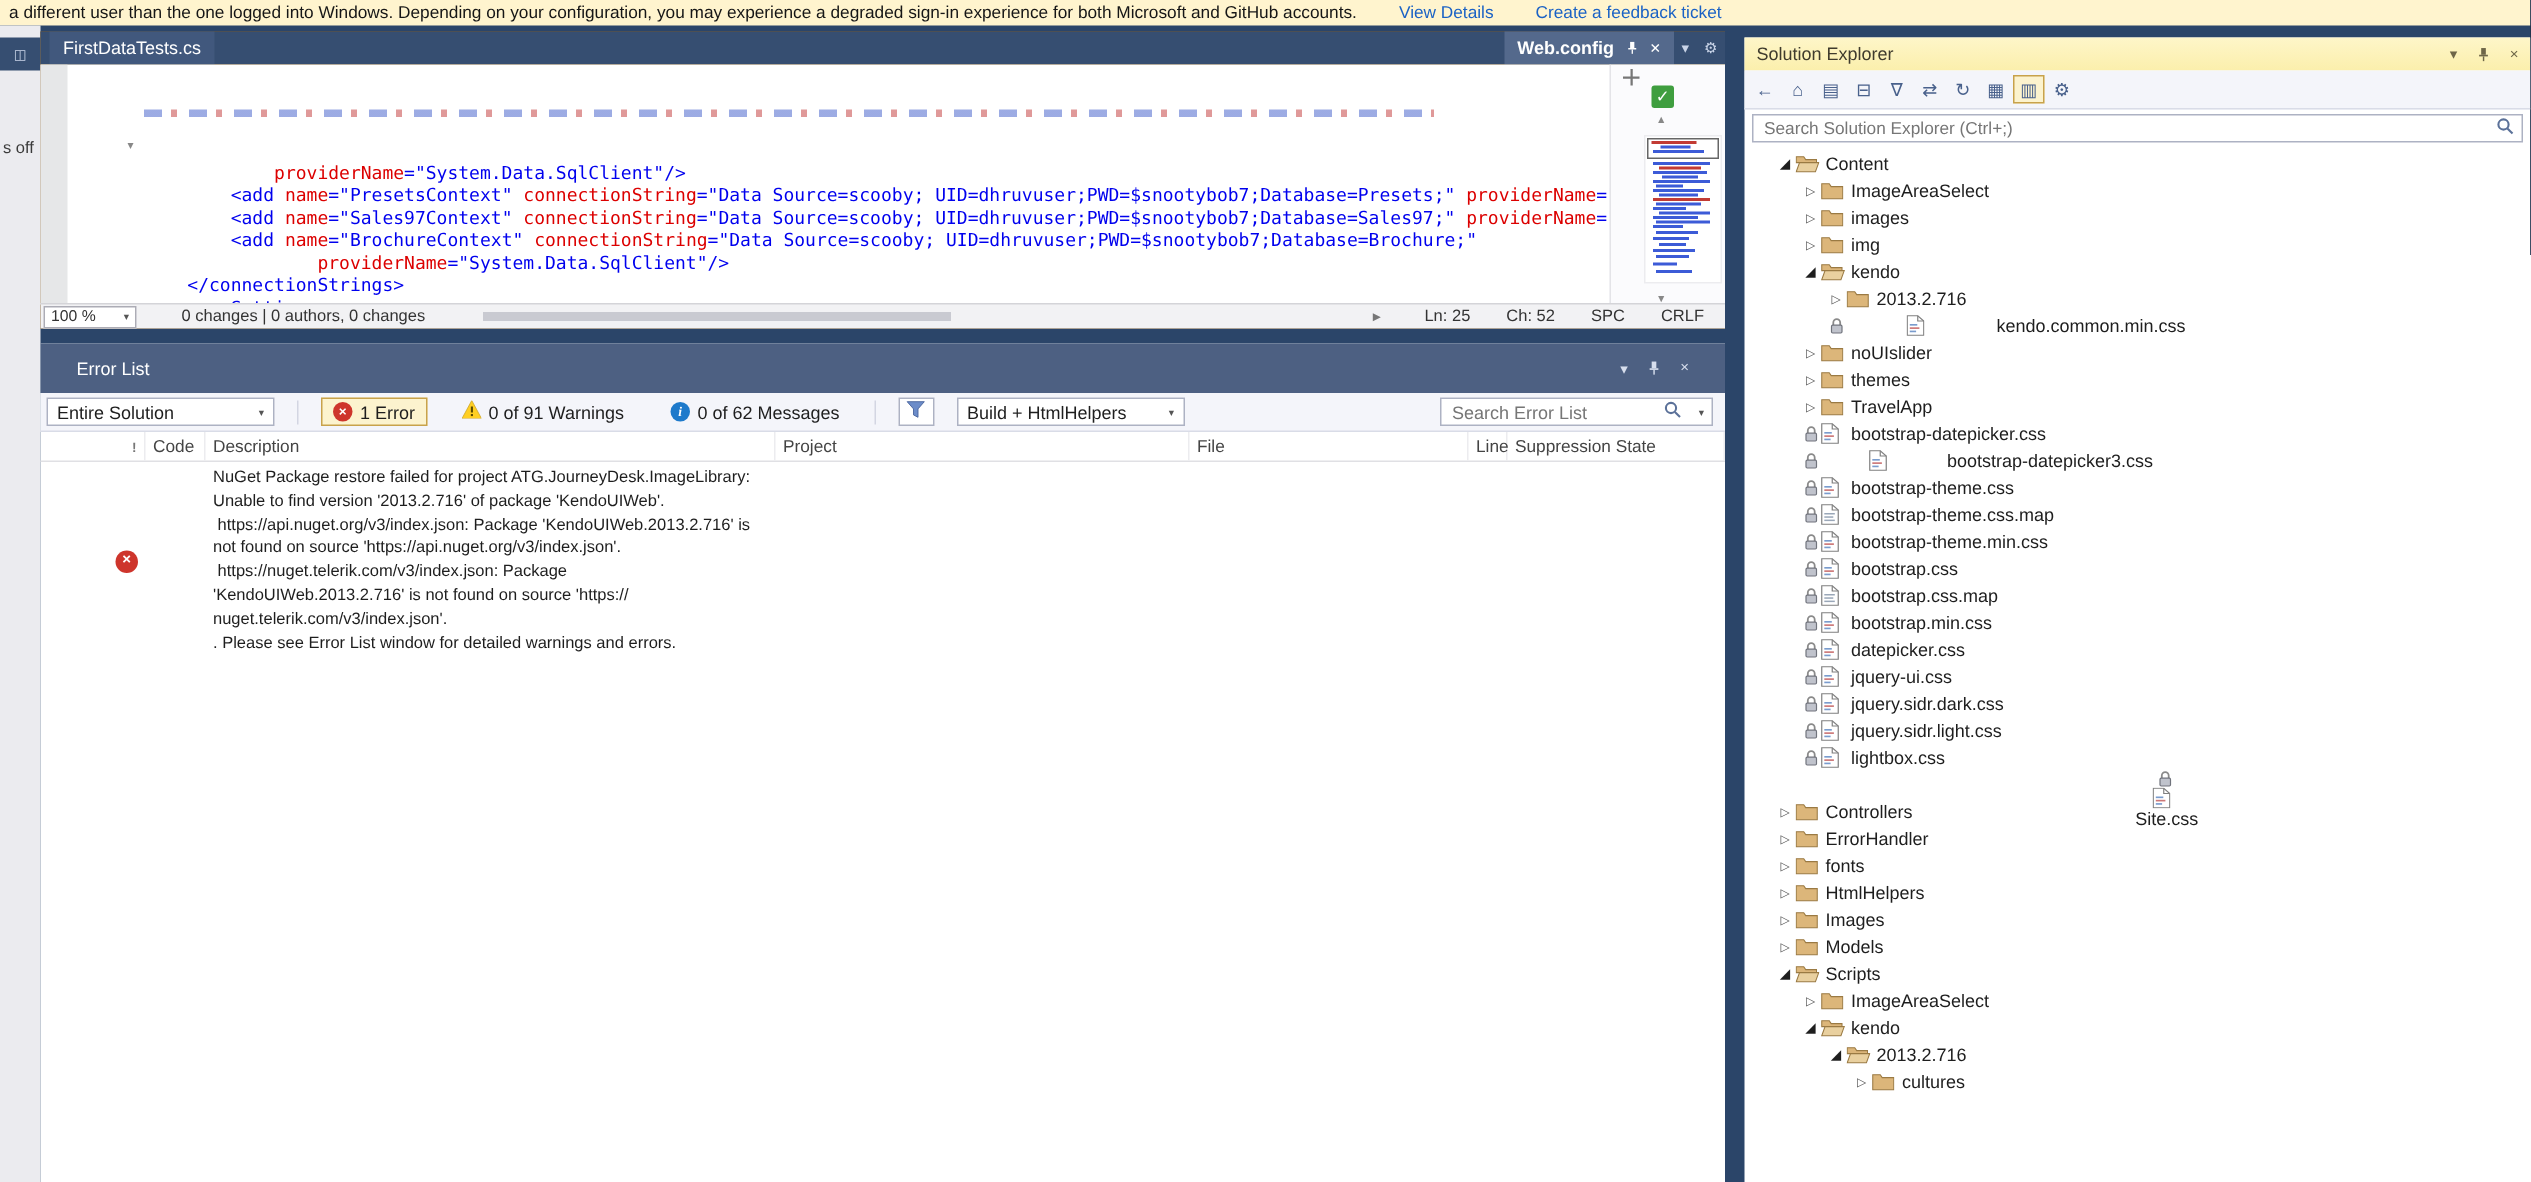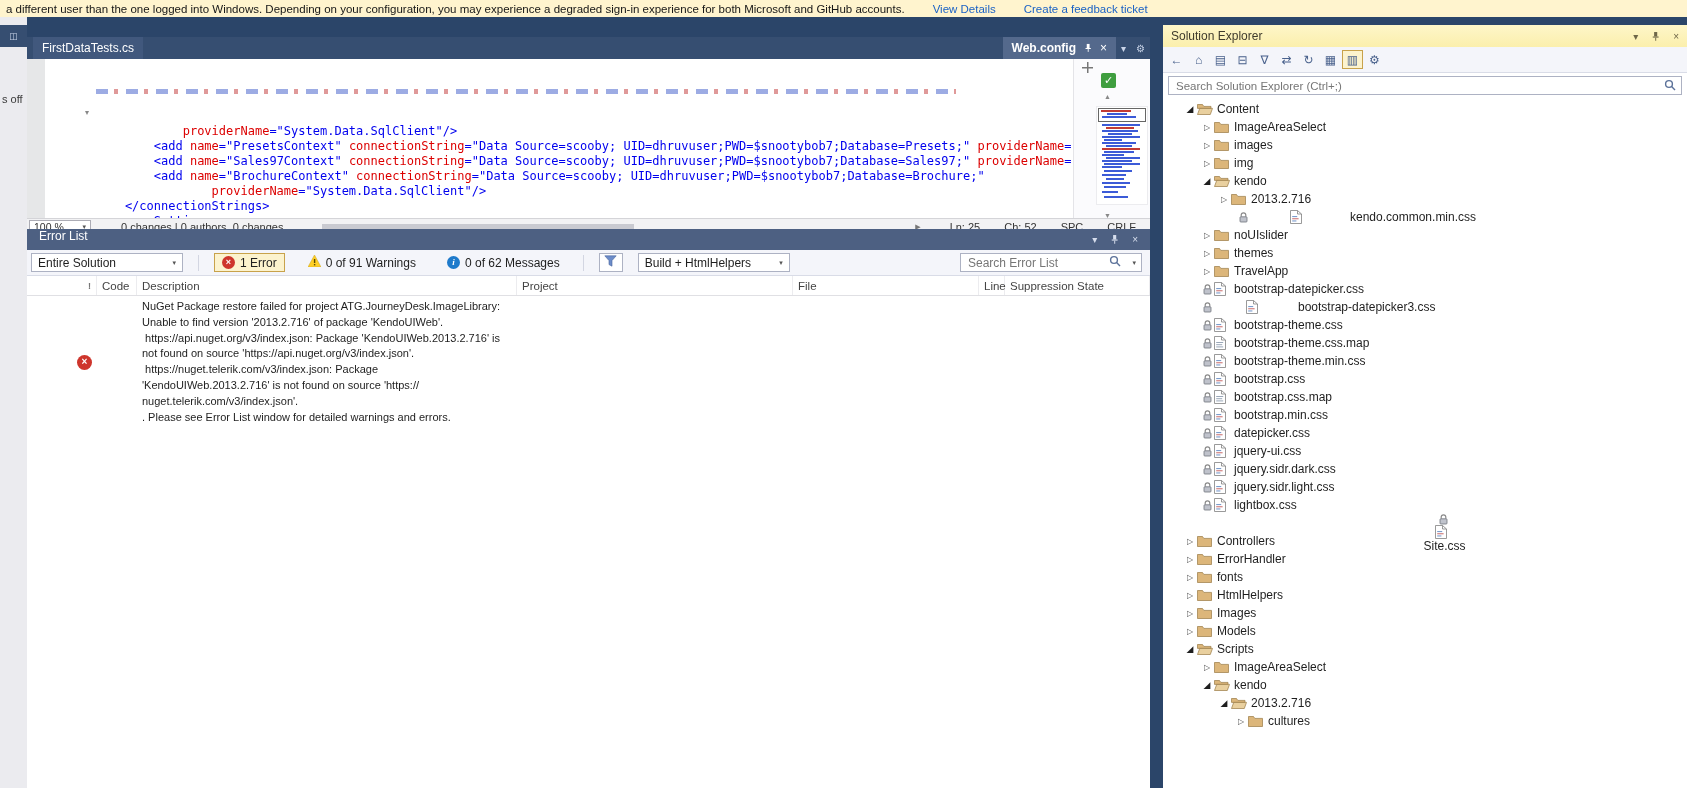--- a/index.html
+++ b/index.html
@@ -8,21 +8,21 @@
   
   .infobar{position:absolute;left:0;top:0;width:100%;height:17px;background:#FFF4CE;display:flex;align-items:center;font-size:11.5px;color:#161616;white-space:nowrap;padding-left:6px;box-sizing:border-box;}
   .ib-link{color:#1B62C5;margin-left:28px;cursor:pointer;text-decoration:none;}
 
   
   .left-strip{position:absolute;left:0;top:17px;width:27px;bottom:0;background:#EBEBEF;}
   .strip-top{position:absolute;top:8px;left:0;width:27px;height:22px;background:#364E71;color:#C9D4E8;display:flex;align-items:center;justify-content:center;font-size:9px;}
   .strip-label{position:absolute;top:76px;left:2px;font-size:11px;color:#3b3b3b;white-space:nowrap;}
 
   
-  .editor-pane{position:absolute;left:27px;top:37px;width:1123px;height:198px;background:#a16207;}
+  .editor-pane{position:absolute;left:27px;top:21px;width:1123px;height:198px;background:#a16207;}
   .tab-bar{position:absolute;top:0;left:0;right:0;height:22px;background:#364E71;display:flex;align-items:stretch;}
   .tab{display:flex;align-items:center;padding:0 9px;font-size:12px;color:#fff;gap:7px;cursor:pointer;}
   .tab-normal{background:#41587D;margin-left:6px;}
   .tab-flex{flex:1;}
   .tab-preview{background:#54698C;font-weight:bold;}
   .tab-pin svg,.pin svg{display:block;}
   .tab-x{font-size:12px;line-height:1;font-weight:normal;}
   .tbicon{color:#C9D4E8;font-size:10px;display:flex;align-items:center;padding:0 5px;cursor:pointer;}
 
   .code-area{position:absolute;top:22px;left:0;right:0;height:160px;background:#fff;overflow:hidden;}
@@ -52,21 +52,21 @@
   .zoom-box{width:52px;height:13px;background:#fff;border:1px solid #ACACB5;margin-left:2px;display:flex;align-items:center;justify-content:space-between;padding:0 4px;font-size:10.5px;flex:0 0 auto;}
   .zb-ch{font-size:7px;color:#555;}
   .changes{margin-left:9px;white-space:nowrap;}
   .hscroll{flex:1;height:10px;margin:0 6px;position:relative;}
   .hthumb{position:absolute;left:2%;top:2px;width:54%;height:6px;background:#C9CAD1;}
   .harrow{font-size:7px;color:#777;margin-right:8px;}
   .pos-group{display:flex;gap:24px;margin-right:14px;white-space:nowrap;}
 
   
   .errorlist-pane{position:absolute;left:27px;top:229px;width:1123px;height:559px;background:#fff;display:flex;flex-direction:column;}
-  .el-title{height:21px;background:#4D6082;color:#fff;display:flex;font-size:12px;padding:0 12px;flex:0 0 auto;}
+  .el-title{height:33px;background:#4D6082;color:#fff;display:flex;align-items:center;font-size:12px;padding:0 24px;flex:0 0 auto;}
   .ti-icons{margin-left:auto;display:flex;align-items:center;gap:12px;color:#D7DEED;font-size:10px;}
   .ti-icons.dark{color:#6E6648;}
   .el-toolbar{height:25px;background:#F4F5FA;border-bottom:1px solid #D9DCE7;display:flex;align-items:center;padding:0 4px;gap:15px;flex:0 0 auto;font-size:12px;color:#1E1E1E;}
   .combo{height:19px;background:#fff;border:1px solid #ADB2C3;display:flex;align-items:center;justify-content:space-between;padding:0 6px;box-sizing:border-box;cursor:pointer;}
   .combo-scope{width:152px;}
   .combo-mode{width:152px;}
   .cb-ch{font-size:7px;color:#555;margin-left:8px;}
   .vsep{width:1px;height:16px;background:#D3D6E2;}
   .tg{height:19px;border:1px solid transparent;background:none;display:flex;align-items:center;gap:5px;padding:0 7px;font-size:12px;font-family:inherit;color:#1E1E1E;cursor:pointer;}
   .tg-on{background:#FCF3CE;border-color:#C8A24B;}
@@ -400,21 +400,21 @@
           <span class="tree-slot">
             <span class="tree-arrow">▷</span>
           </span>
           <span class="tree-icon">
             <svg width="15" height="13" viewBox="0 0 15 13">
               <path d="M.5 1.5h5l1.3 1.9h7.7v8.1H.5z" fill="#dcb67a" stroke="#9a7a43" stroke-width=".7"></path>
             </svg>
           </span>
           <span class="tree-label">2013.2.716</span>
         </div>
-        <div class="tree-row" style="padding-left: 73px; gap: 40px;">
+        <div class="tree-row" style="padding-left: 54px; gap: 40px;">
           <span class="tree-slot">
             <span class="tree-lock">
               <svg width="9" height="11" viewBox="0 0 9 11">
                 <path d="M2.2 4.8V3.1a2.3 2.3 0 014.6 0v1.7" fill="none" stroke="#8a8a8a" stroke-width="1.2"></path>
                 <rect x="1" y="4.8" width="7" height="5.2" rx=".8" fill="#c0c3cc" stroke="#70737c" stroke-width=".8"></rect>
               </svg>
             </span>
           </span>
           <span class="tree-icon">
             <svg width="12" height="14" viewBox="0 0 12 14">

